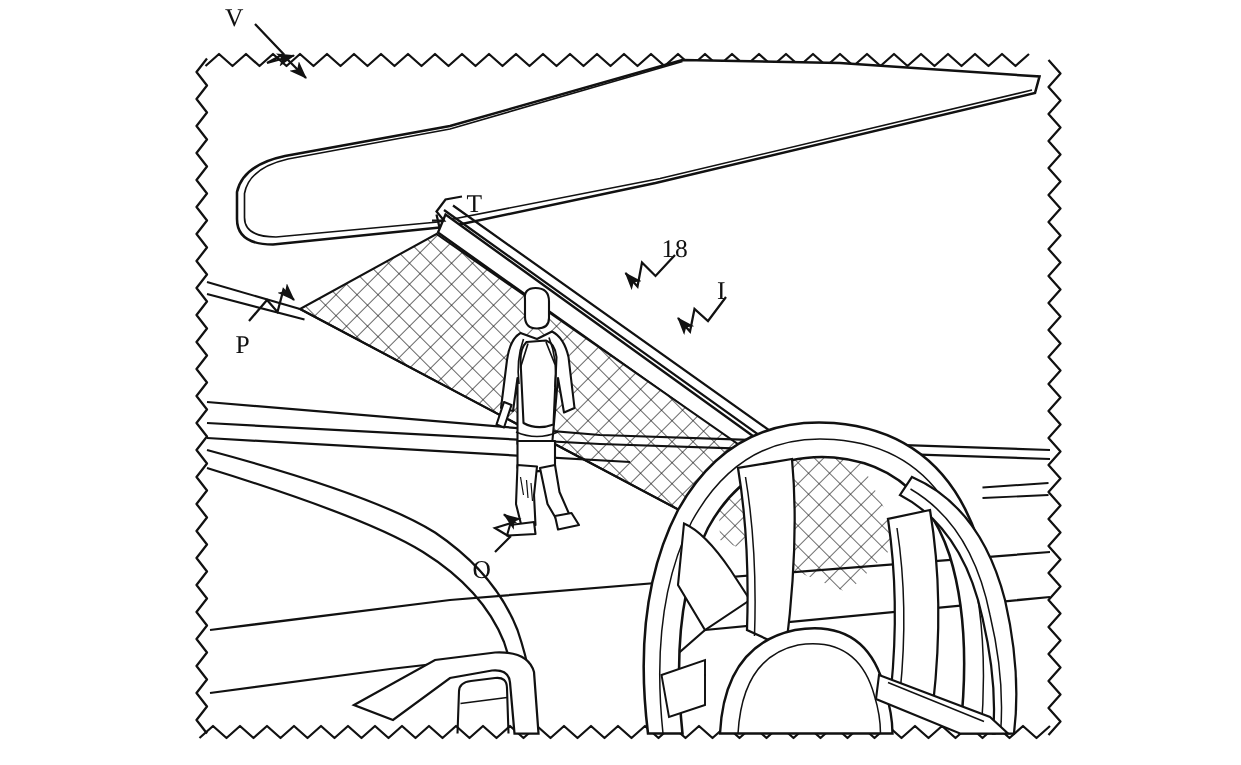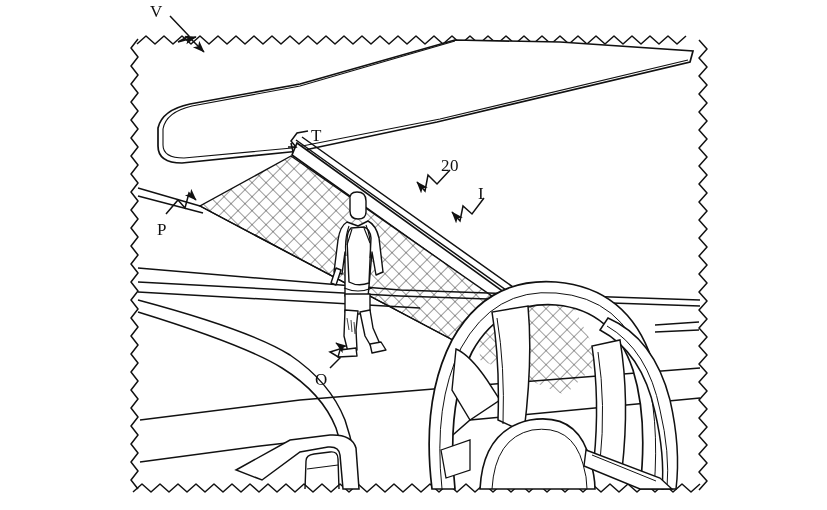--- a/index.html
+++ b/index.html
@@ -200,21 +200,21 @@
 
     <path d="M 330,368 L 340,358 L 330,352 L 343,348 L 336,343" marker-end="url(#arrowhead)"></path>
   </g>
 
 </svg>
 
 <div class="lbl" style="left:150px;top:2px;">V</div>
 
 <div class="lbl" style="left:311px;top:126px;">T</div>
 
-<div class="lbl" style="left:441px;top:156px;">20</div>
+<div class="lbl" style="left:441px;top:156px;">18</div>
 
 <div class="lbl" style="left:478px;top:184px;">I</div>
 
 <div class="lbl" style="left:157px;top:220px;">P</div>
 
 <div class="lbl" style="left:315px;top:370px;">O</div>
 
 </div>
 
 </body></html>

